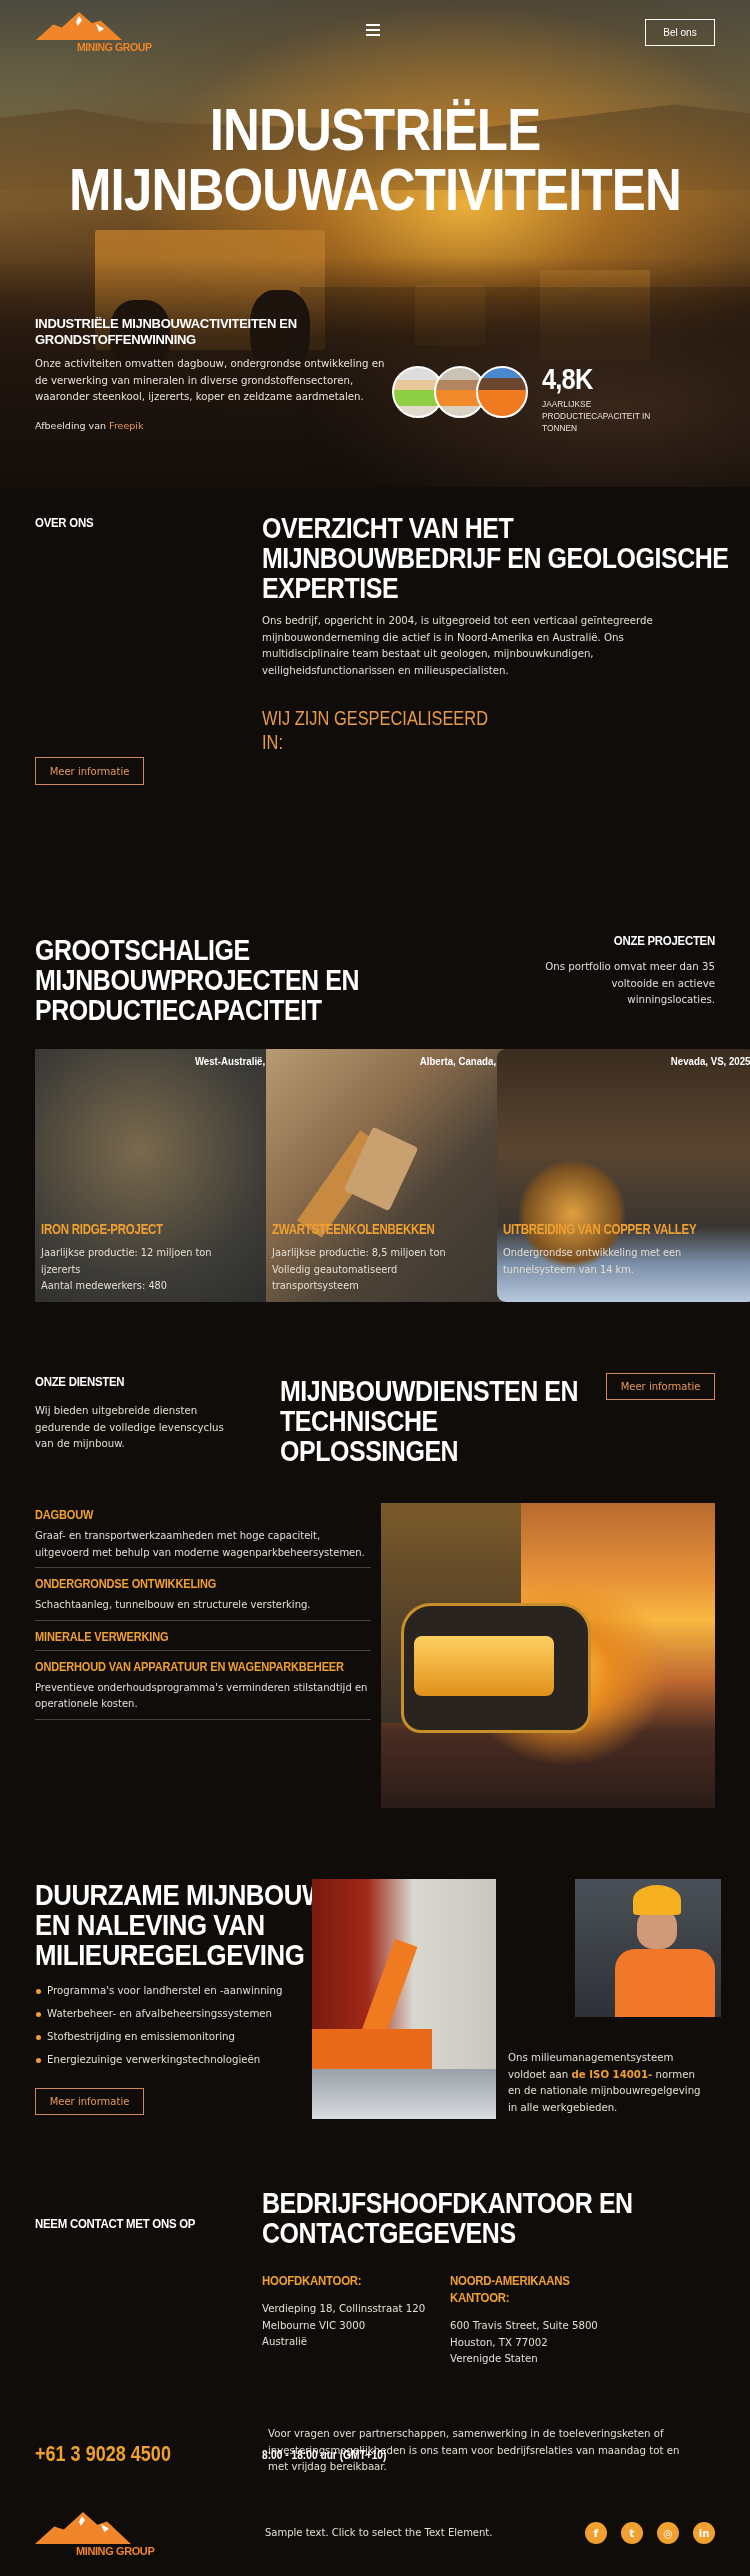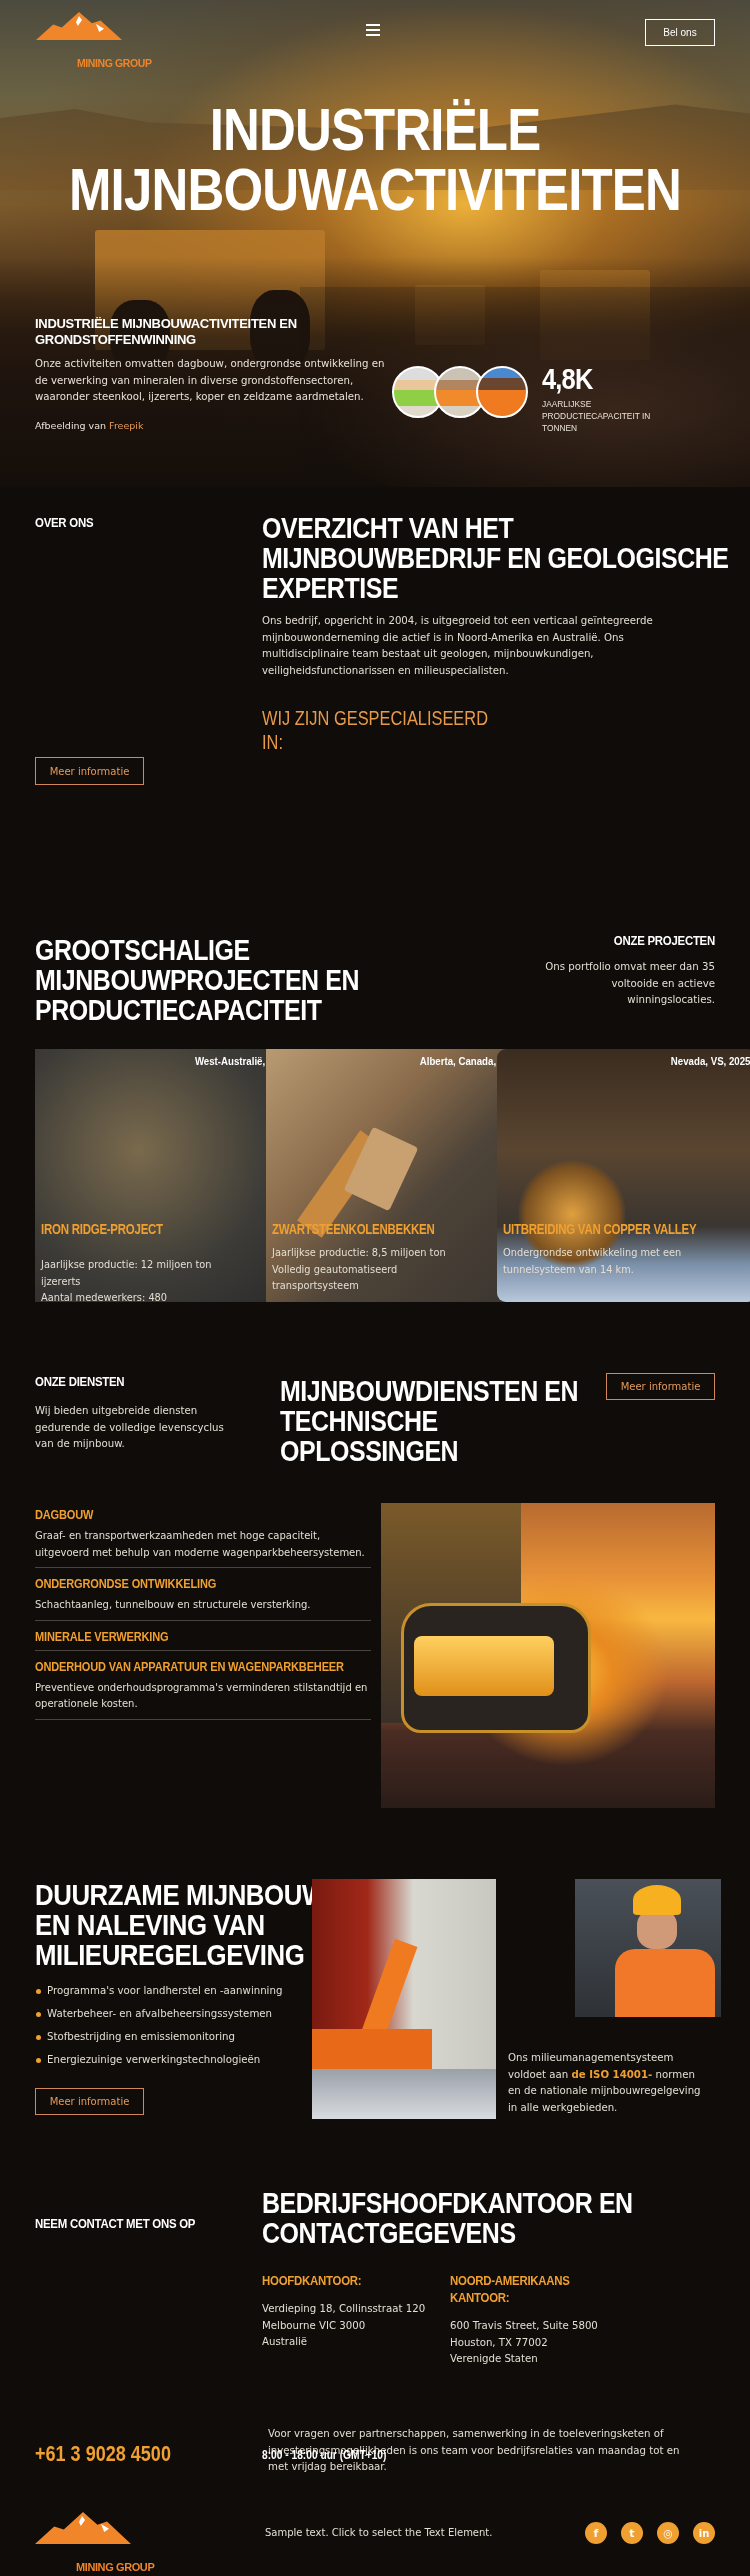--- a/index.html
+++ b/index.html
@@ -21,21 +21,21 @@
     background: linear-gradient(180deg, rgba(40,25,15,0) 0%, rgba(30,20,14,0.75) 35%, rgba(20,14,10,0.95) 100%); }
   .hero .rocks { position:absolute; right:0; bottom:0; width:60%; height:200px;
     background: radial-gradient(ellipse at 70% 60%, rgba(60,40,28,0.9), rgba(20,14,10,0.2) 70%); }
 
   .nav { position: absolute; top: 0; left: 0; right: 0; height: 70px; }
   .logo { position:absolute; left:36px; top:12px; width:86px; height:42px; }
   .logo .mountain { width:86px; height:28px; background:#f0852a;
     clip-path: polygon(0 100%, 20% 45%, 30% 55%, 50% 0, 65% 40%, 75% 30%, 100% 100%); position:relative; }
   .logo .snow1 { position:absolute; left:40px; top:4px; width:6px; height:10px; background:#fff; clip-path: polygon(50% 0, 100% 40%, 30% 100%, 0 60%); }
   .logo .snow2 { position:absolute; left:60px; top:12px; width:8px; height:8px; background:#fff; clip-path: polygon(0 0, 100% 60%, 40% 100%); }
-  .logo .logotext { font-family:"Liberation Sans", sans-serif; font-weight:700; font-size:10.5px; color:#f0852a; letter-spacing:-0.4px; margin-top:17px; white-space:nowrap;padding-left:41px; }
+  .logo .logotext { font-family:"Liberation Sans", sans-serif; font-weight:700; font-size:10.5px; color:#f0852a; letter-spacing:-0.4px; margin-top:1px; white-space:nowrap;padding-left:41px; }
   .hamburger { position:absolute; left:366px; top:24px; width:14px; height:12px; display:flex; flex-direction:column; justify-content:space-between; cursor:pointer; }
   .hamburger span { display:block; height:2px; background:#fff; }
   .callbtn { position:absolute; right:35px; top:19px; width:70px; height:27px; border:1.5px solid #fff; color:#fff; background:transparent; font-family:"Liberation Sans", sans-serif; font-size:10px; display:flex; align-items:center; justify-content:center; cursor:pointer; }
 
   .hero-title { position:absolute; left:0; right:0; top:100px; text-align:center; font-family:"Liberation Sans", sans-serif; font-weight:700; font-size:60px; line-height:60px; letter-spacing:-1px; color:#fff; transform: scaleX(0.85); }
   .hero-sub { position:absolute; left:35px; top:316px; width:350px; }
   .hero-sub h2 { font-family:"Liberation Sans", sans-serif; font-weight:700; font-size:13px; line-height:16px; text-transform:uppercase; letter-spacing:-0.3px; }
   .hero-sub p { font-size:10.2px; line-height:16.5px; color:#e9e2d8; margin-top:8px; }
   .hero-sub .credit { font-size:9.5px; margin-top:14px; color:#e9e2d8; }
   .hero-sub .credit a { color:#e69a5a; text-decoration:none; }
@@ -172,21 +172,21 @@
     <div>PRODUCTIECAPACITEIT</div>
   </div>
   <div class="label-sm abs" style="right:35px;top:446px;transform-origin:right;">ONZE PROJECTEN</div>
   <p class="body-txt abs" style="right:35px;top:472px;width:180px;text-align:right;">Ons portfolio omvat meer dan 35 voltooide en actieve winningslocaties.</p>
 </section>
 
 <div style="position:absolute;top:0;left:0;width:750px;">
   <div class="card c1">
     <div class="loc">West-Australië, 2024</div>
     <div class="ttl">IRON RIDGE-PROJECT</div>
-    <div class="dsc" style="white-space:pre-line;margin-top:12px;">Jaarlijkse productie: 12 miljoen ton ijzererts
+    <div class="dsc" style="white-space:pre-line;">Jaarlijkse productie: 12 miljoen ton ijzererts
 Aantal medewerkers: 480</div>
   </div>
   <div class="card c2">
     <div class="exc"></div>
       <div class="cab"></div>
     <div class="loc">Alberta, Canada, 2022</div>
     <div class="ttl">ZWARTSTEENKOLENBEKKEN</div>
     <div class="dsc" style="white-space:pre-line;">Jaarlijkse productie: 8,5 miljoen ton
 Volledig geautomatiseerd transportsysteem</div>
   </div>

